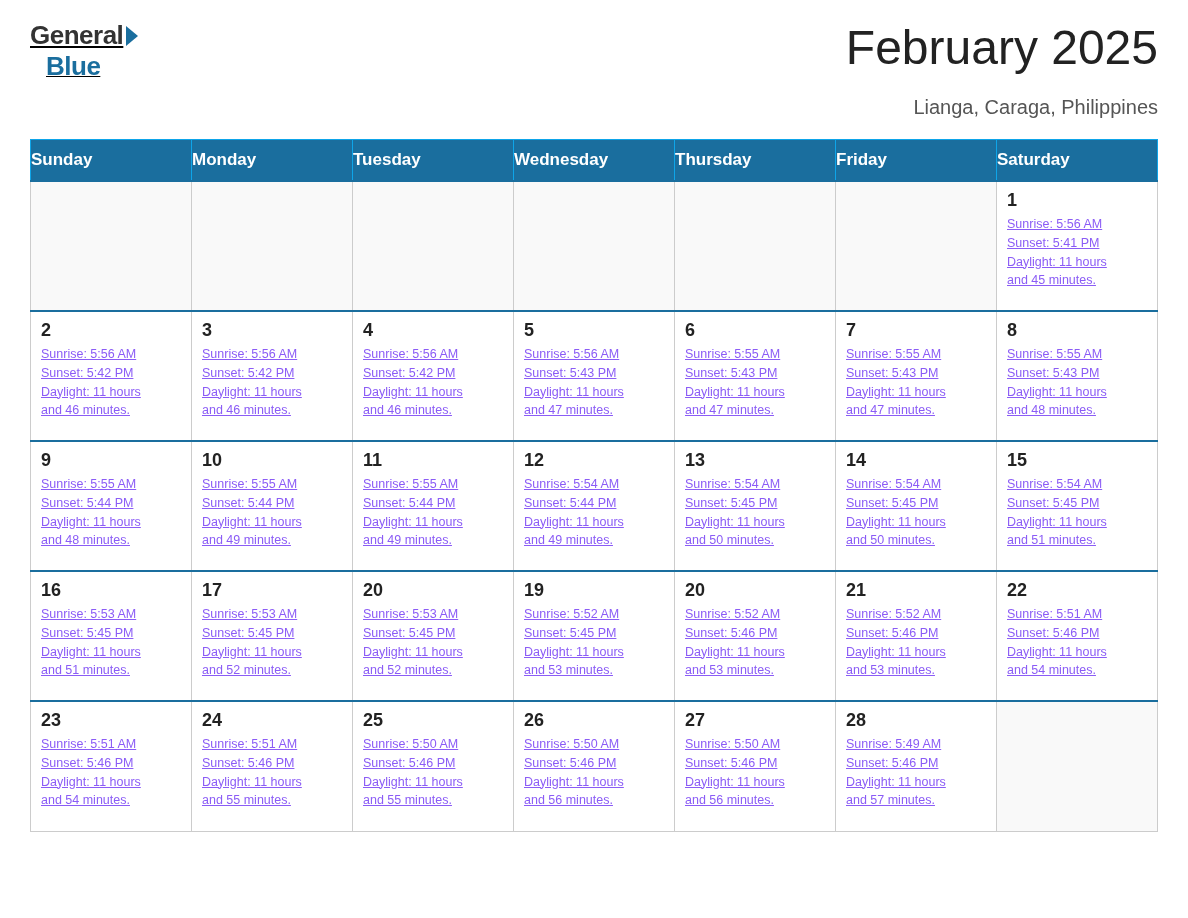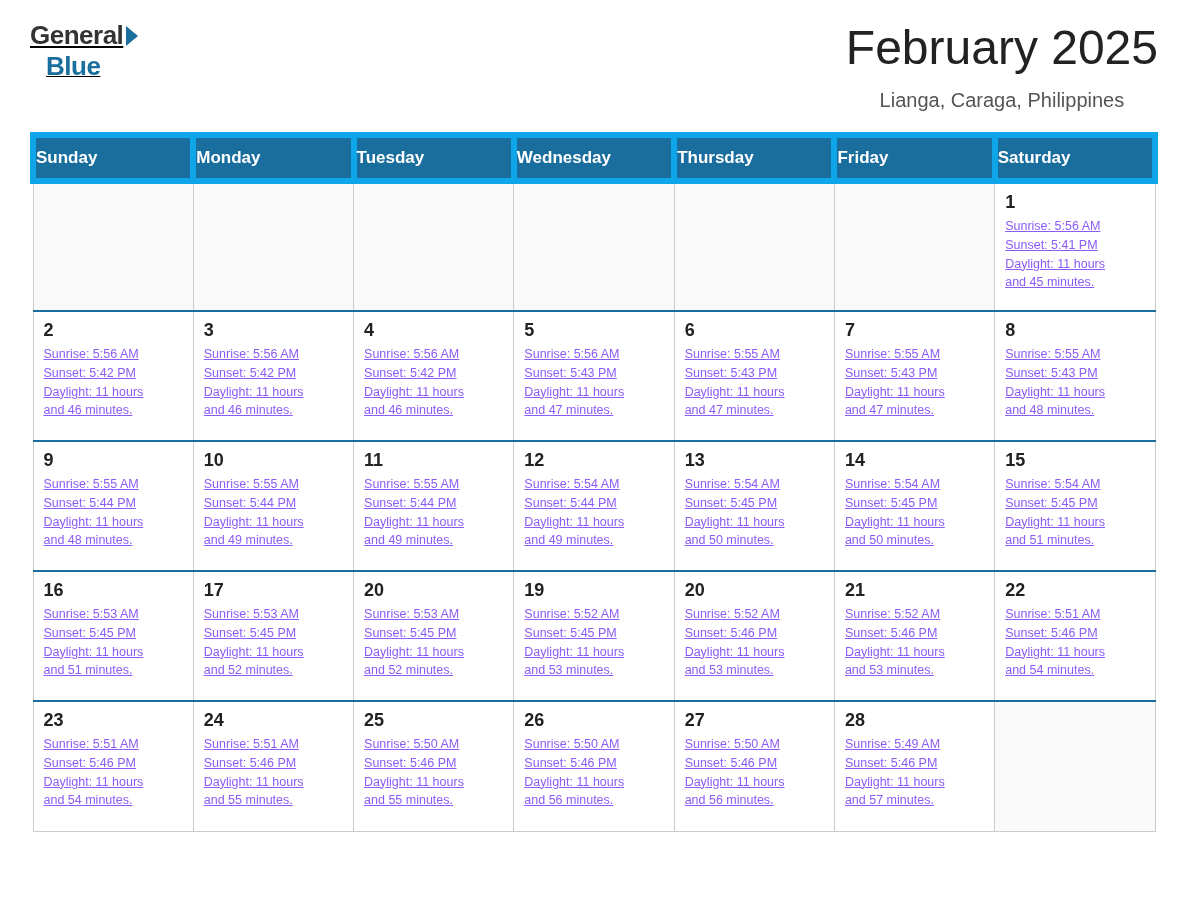--- a/index.html
+++ b/index.html
@@ -26,35 +26,34 @@
       text-align: right;
     }
     .month-year {
       font-size: 48px;
       color: #222;
       font-weight: normal;
     }
     .location {
       font-size: 20px;
       color: #555;
-      margin-top: 14px;
-      text-align: center;
+      margin-top: 21px;
     }
     .calendar {
       width: 100%;
       border-collapse: collapse;
     }
     .calendar th {
       background-color: #1a6e9e;
       color: #fff;
       font-size: 17px;
       font-weight: bold;
       padding: 10px 0;
       text-align: left;
-      border: 6px solid #0ea5e9;
+      border: 1px solid #0ea5e9;
     }
     .calendar td {
       border: 1px solid #ccc;
       vertical-align: top;
       padding: 8px 10px;
       width: 14.28%;
       min-height: 110px;
       height: 130px;
     }
     .calendar tr:first-child td {

